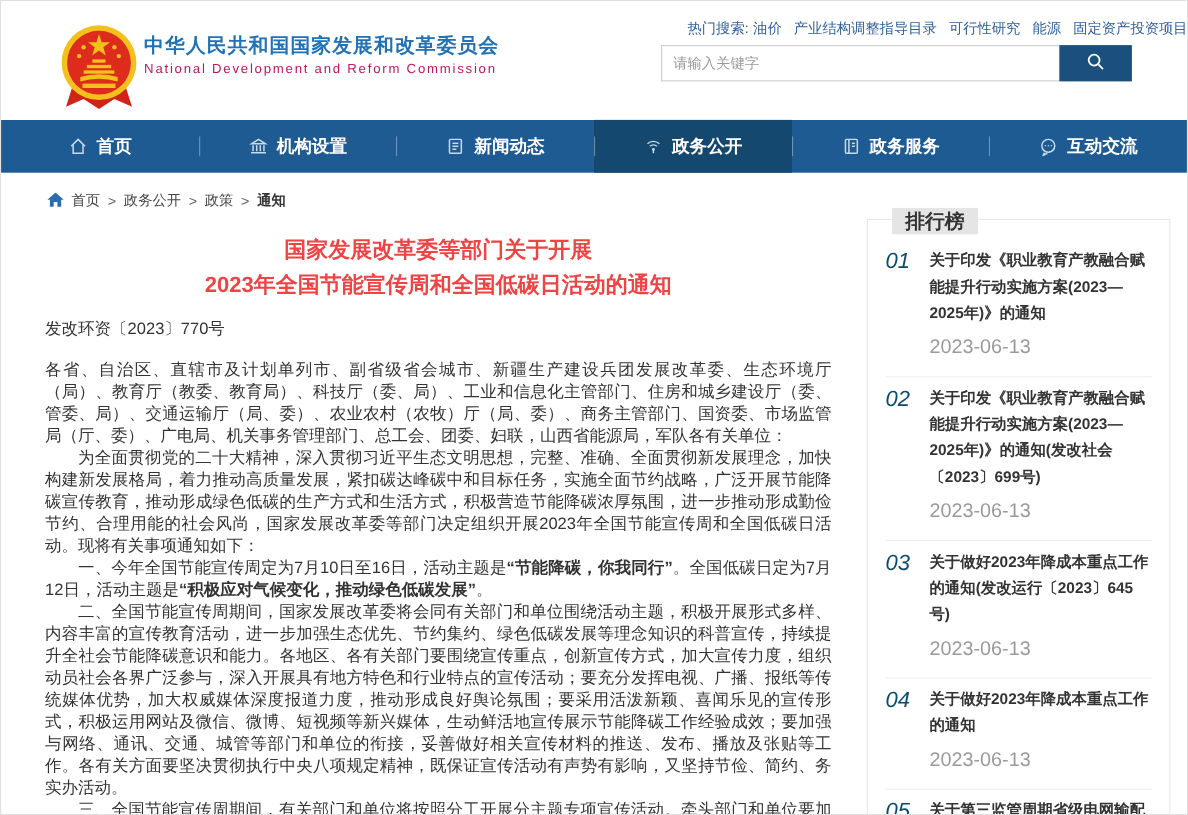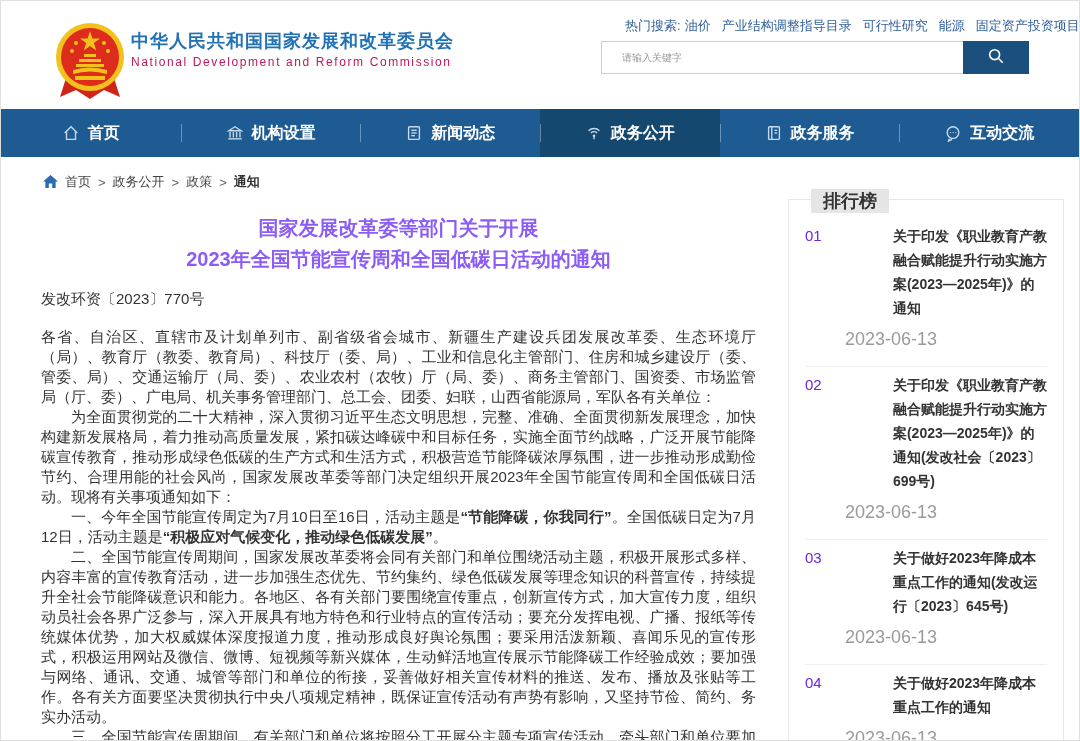--- a/index.html
+++ b/index.html
@@ -10,58 +10,58 @@
   
   .header { height:108px; position:relative; background:#fff; }
   .emblem { position:absolute; left:52px; top:20px; }
   .brand { position:absolute; left:130px; top:28px; }
   .brand-cn { font-size:18px; font-weight:bold; color:#2171b5; letter-spacing:1px; }
   .brand-en { font-size:12px; color:#be185d; letter-spacing:1.6px; margin-top:2px; }
   .hot-row { position:absolute; left:624px; top:16px; font-size:13px; color:#31609a; white-space:nowrap; }
   .hot-label { margin-right:4px; }
   .hot-link { margin-right:11px; cursor:pointer; }
   .search-row { position:absolute; left:600px; top:40px; width:428px; height:33px; display:flex; }
-  .search-input { flex:1; border:1px solid #ccc; border-right:none; padding:0 20px; font-size:10px; color:#333; outline:none; font-family:inherit; }
+  .search-input { flex:1; border:1px solid #ccc; border-right:none; padding:0 10px; font-size:13px; color:#333; outline:none; font-family:inherit; }
   .search-input::placeholder { color:#999; }
   .search-btn { width:66px; background:#1b4f7e; border:none; display:flex; align-items:center; justify-content:center; cursor:pointer; }
 
   
   .nav { height:48px; background:#1e5b92; display:flex; }
   .nav-item { flex:1; display:flex; align-items:center; justify-content:center; gap:8px;
     color:#fff; font-size:16px; font-weight:bold; cursor:pointer; position:relative; }
   .nav-item + .nav-item::before { content:""; position:absolute; left:0; top:15px; height:18px; width:1px; background:rgba(255,255,255,0.35); }
   .nav-item.active { background:#14486f; }
   .nav-icon { display:flex; align-items:center; opacity:0.9; }
 
   
   .breadcrumb { margin:16px 0 0 42px; font-size:13px; color:#444; display:flex; align-items:center; gap:7px; }
   .crumb { cursor:pointer; }
   .crumb.current { font-weight:bold; color:#333; cursor:default; }
   .crumb-sep { color:#666; }
 
   
   .main { display:flex; padding:0 15px 0 40px; align-items:flex-start; }
   .article { width:720px; }
-  .article-title { text-align:center; font-size:20px; font-weight:bold; color:#8b5cf6; line-height:31px; margin-top:22px; }
+  .article-title { text-align:center; font-size:20px; font-weight:bold; color:#ef4444; line-height:31px; margin-top:22px; }
   .doc-number { font-size:15px; color:#333; margin:15px 0 18px; }
   .article-body p { font-size:15px; line-height:20px; color:#333; text-align:justify; }
   .article-body p.indent { text-indent:2em; }
   .article-body b { font-weight:bold; }
 
   
   .aside { width:278px; margin-left:32px; margin-top:8px; }
   .rank-box { border:1px solid #e7e7e7; padding:0 16px 4px; }
   .rank-title { display:inline-block; background:#e5e5e5; padding:0 12px; margin-left:6px;
     font-size:18px; font-weight:bold; color:#333; transform:translateY(-11px); }
   .rank-item { display:flex; padding:6px 0 16px; border-bottom:1px solid #efefef; }
   .rank-item:first-child { padding-top:0; }
   .rank-item:last-child { border-bottom:none; }
-  .rank-num { width:40px; flex:none; font-size:15px; color:#6d28d9; padding-top:3px; }
+  .rank-num { width:40px; flex:none; font-size:20px; font-style:italic; color:#0c4a6e; padding-top:3px; }
   .rank-body { flex:1; }
-  .rank-item-title { font-size:14px; font-weight:bold; color:#333; line-height:24px; cursor:pointer;margin-left:48px; }
+  .rank-item-title { font-size:14px; font-weight:bold; color:#333; line-height:24px; cursor:pointer; }
   .rank-date { font-size:18px; color:#9a9a9a; margin-top:9px; }
 </style>
 </head>
 <body>
 
 <div class="page">
 
   <div class="header">
     <div class="emblem">
       <svg width="74" height="82" viewBox="0 0 74 82">

